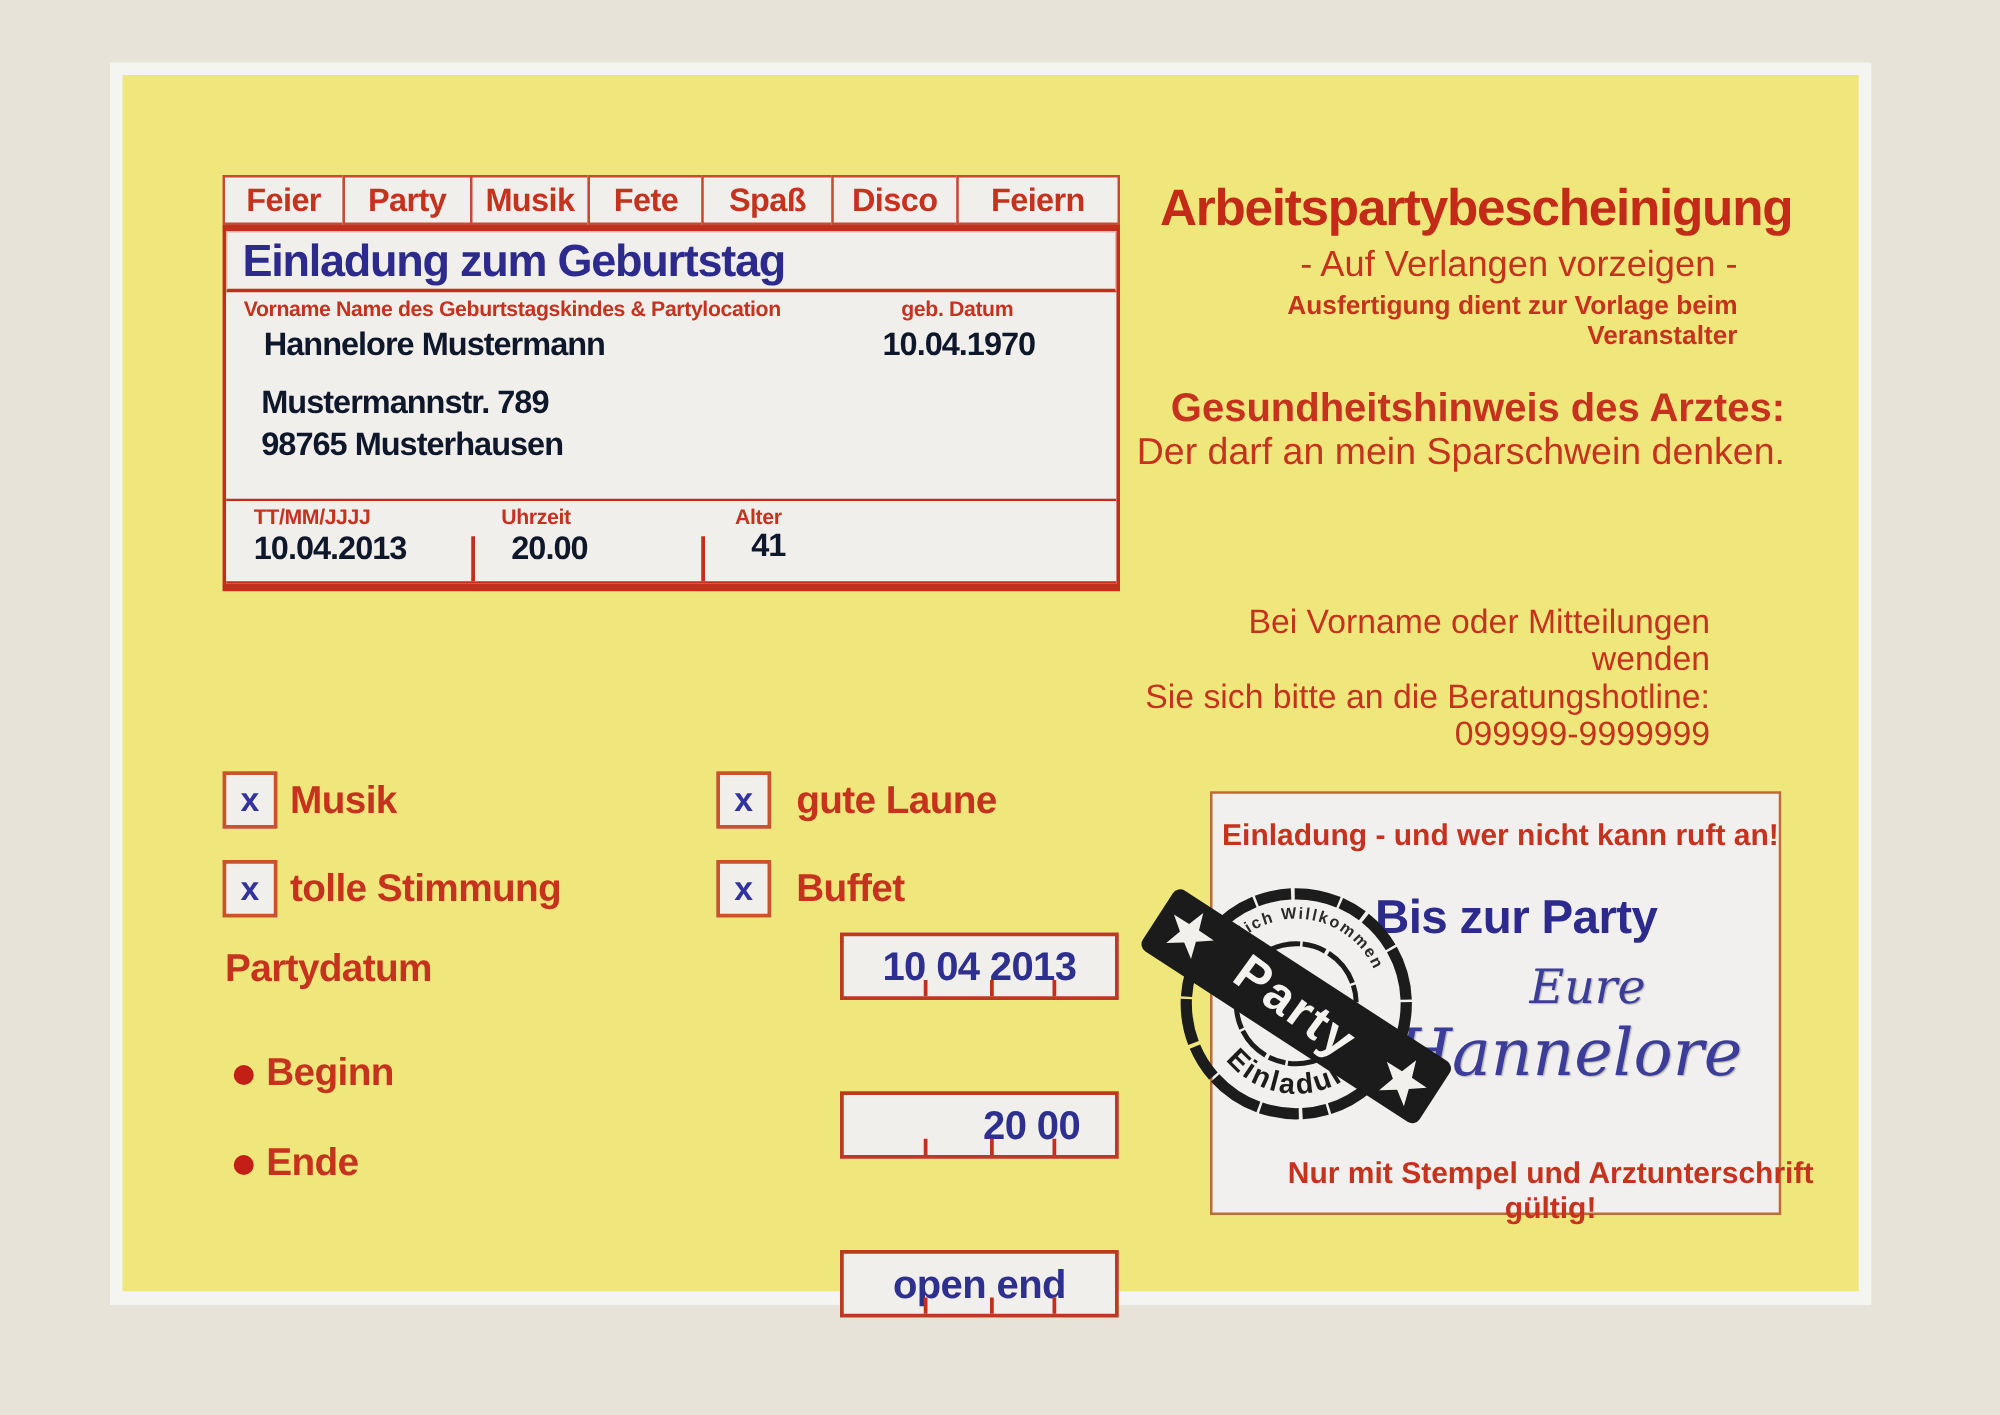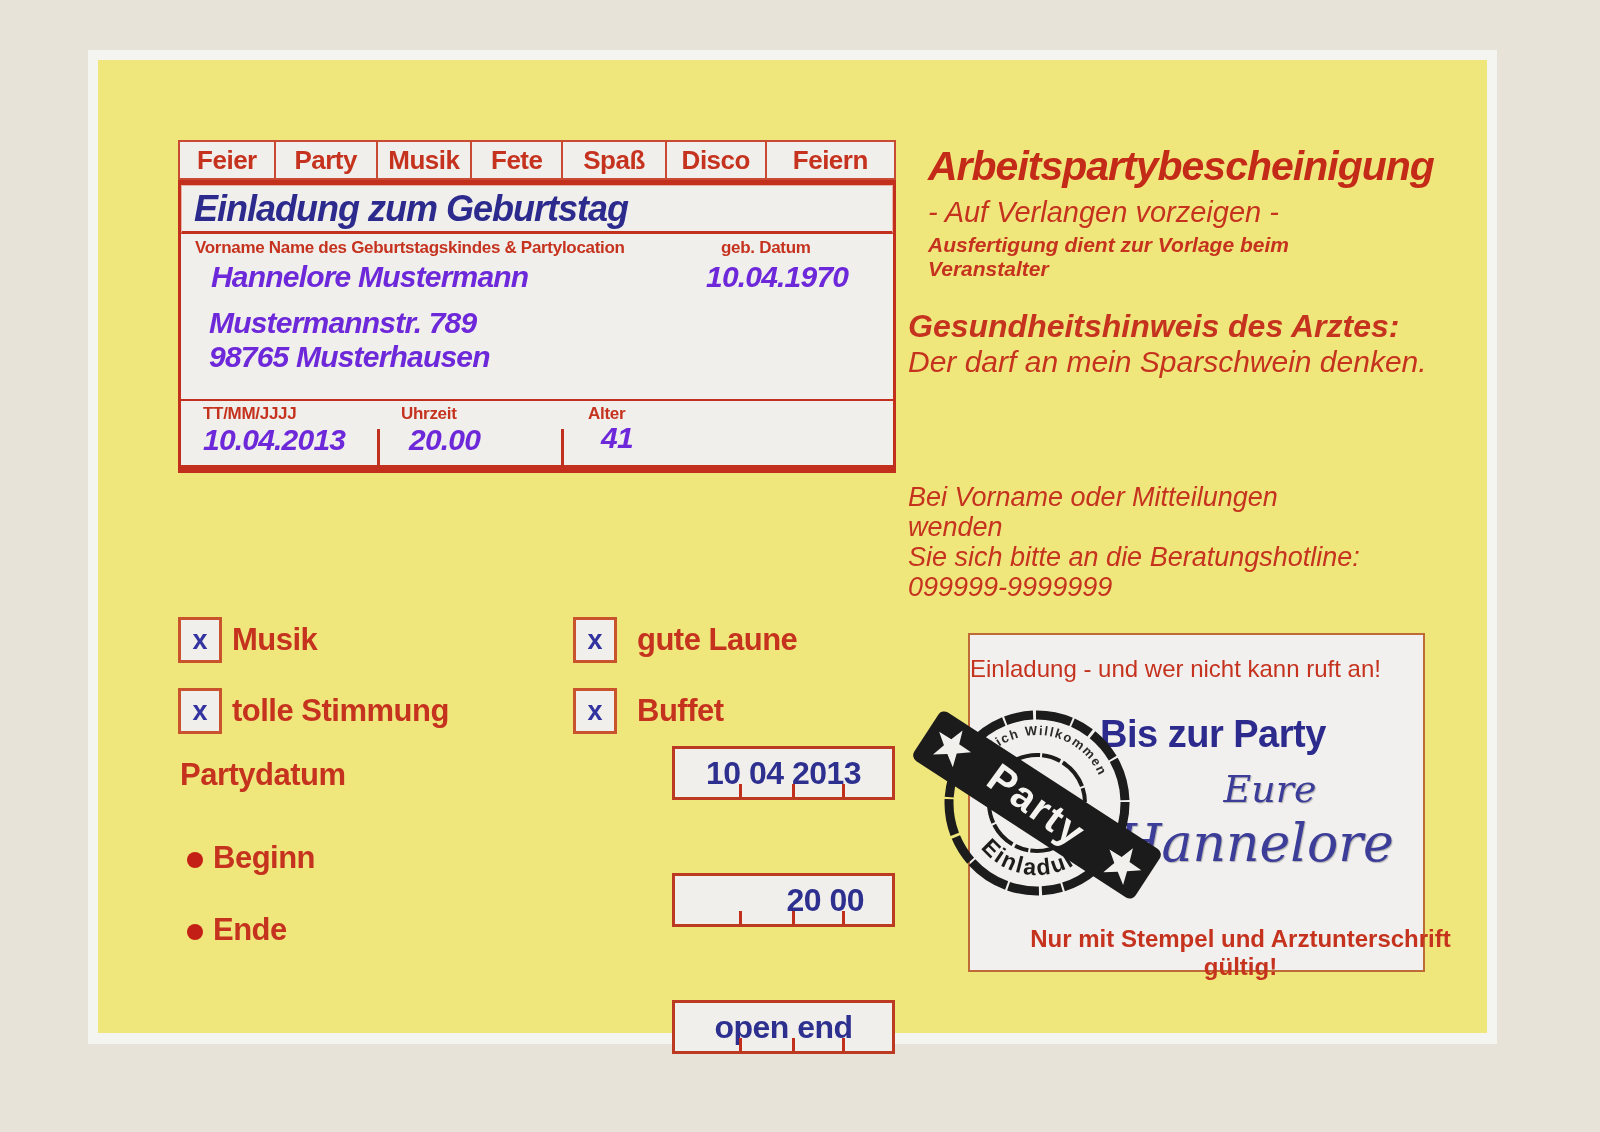--- a/index.html
+++ b/index.html
@@ -10,33 +10,33 @@
   #card{left:98px;top:60px;width:1389px;height:973px;background:#f0e77c;}
 
   
   #form{left:80px;top:80px;width:718px;}
   .tabs{display:flex;height:40px;}
   .tab{border:2px solid #c84a32;background:#f1efec;color:#c5331f;
        font-size:26px;font-weight:bold;display:flex;align-items:center;justify-content:center;
        margin-left:-2px;letter-spacing:-0.5px;}
   .tab:first-child{margin-left:0;}
   #form-rest{border:3px solid #c22f1d;border-top:5px solid #c22f1d;border-bottom:6px solid #c22f1d;background:#f1efec;}
-  .title-row{position:relative;height:45px;border:1px solid #eab2a6;border-bottom:3px solid #c22f1d;font-style:italic;}
+  .title-row{position:relative;height:45px;border:1px solid #eab2a6;border-bottom:3px solid #c22f1d;}
   .form-title{position:absolute;left:12px;top:2px;color:#2c2b8d;font-size:36px;font-weight:bold;letter-spacing:-1px;}
   .sect{position:relative;background:#f1efec;}
   .sect-person{height:165px;border-bottom:2px solid #c22f1d;}
   .sect-when{height:64px;border-bottom:2px solid #c22f1d;}
   .sect-doc{height:63px;}
   .flabel{position:absolute;color:#c5331f;font-size:17px;font-weight:bold;letter-spacing:-0.3px;}
-  .fvalue{position:absolute;color:#6d28d9;font-size:30px;font-weight:bold;letter-spacing:-0.8px;font-style:italic;}
+  .fvalue{position:absolute;color:#0f172a;font-size:26px;font-weight:bold;letter-spacing:-0.8px;}
   .vsep{position:absolute;width:3px;background:#c22f1d;}
   .tick{position:absolute;width:3px;background:#c22f1d;}
 
   
-  .rc{color:#c5331f;text-align:left;font-style:italic;}
+  .rc{color:#c5331f;text-align:right;}
   #rc-head{left:830px;top:83px;width:462px;}
   .rc-title{font-size:41px;font-weight:bold;letter-spacing:-1px;color:#c42a18;}
   .rc-sub{font-size:29px;margin-top:6px;}
   .rc-sub2{font-size:21px;font-weight:bold;margin-top:4px;}
   #rc-health{left:810px;top:248px;width:520px;}
   .rc-htitle{font-size:32px;font-weight:bold;}
   .rc-hline{font-size:30px;line-height:34px;}
   #rc-hotline{left:810px;top:422px;width:460px;}
   .rc-hot{font-size:27px;line-height:30px;}
 
@@ -49,22 +49,22 @@
   .dot{width:16px;height:16px;border-radius:50%;background:#c41f17;}
 
   .vbox{width:217px;height:48px;background:#f1efec;border:3px solid #bd3a22;position:relative;
         color:#2e3090;font-size:32px;font-weight:bold;letter-spacing:-0.5px;
         display:flex;align-items:center;}
   .vbox .txt{width:100%;}
   .vbox .tick{bottom:0;height:13px;width:3px;}
 
   
   #sigbox{left:870px;top:573px;width:453px;height:335px;background:#f1f0ee;border:2px solid #bf6b38;}
-  .sig-top{position:absolute;left:0;top:20px;width:100%;text-align:left;
-           color:#c5331f;font-size:24px;font-weight:normal;}
+  .sig-top{position:absolute;left:0;top:20px;width:100%;text-align:right;
+           color:#c5331f;font-size:24px;font-weight:bold;}
   .sig-greet{position:absolute;left:130px;top:78px;width:320px;text-align:left;
              color:#2c2b8d;font-size:38px;font-weight:bold;letter-spacing:-0.5px;}
   .script{font-family:"DejaVu Serif", serif;font-style:italic;color:#3c3c99;
           text-shadow:1px 1px 1px rgba(60,60,60,0.35);}
   .sig-eure{position:absolute;left:170px;top:132px;width:260px;text-align:center;font-size:38px;}
   .sig-name{position:absolute;left:120px;top:178px;width:330px;text-align:center;font-size:52px;}
   .sig-bottom{position:absolute;left:0;top:290px;width:100%;text-align:center;
               color:#c5331f;font-size:24px;font-weight:bold;padding-left:44px;}
   #stamp{left:807px;top:625px;}
 </style>

